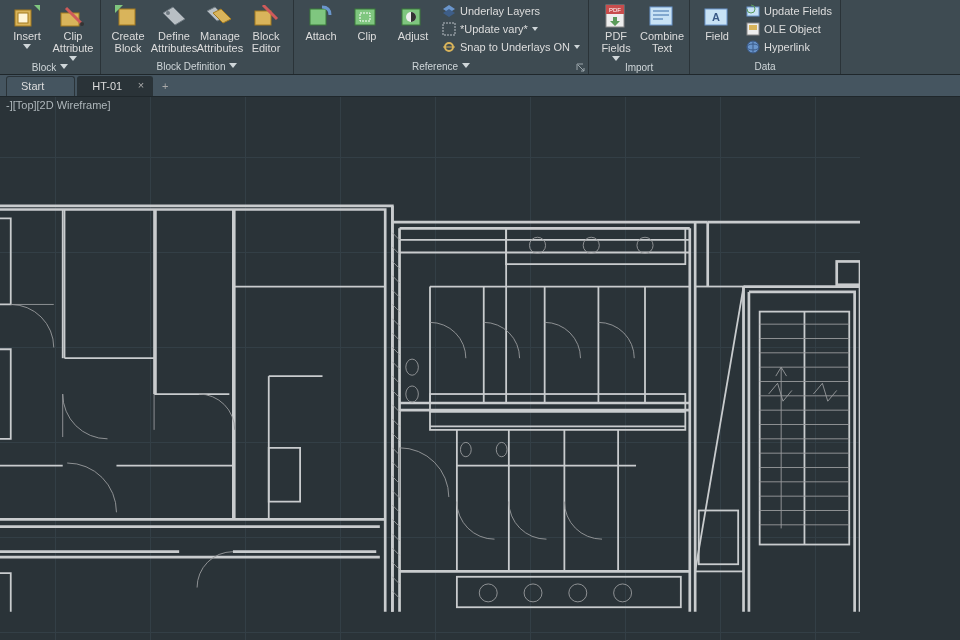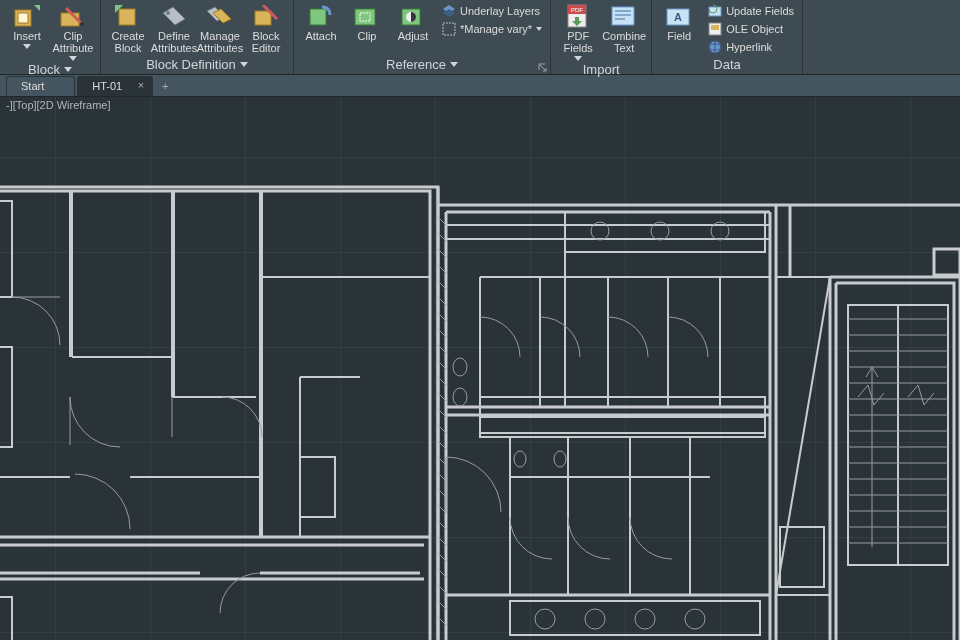--- a/index.html
+++ b/index.html
@@ -26,21 +26,21 @@
     border-right: 1px solid #2a3338;
     position: relative;
   }
   .panel-row {
     display: flex;
     align-items: flex-start;
     flex: 1;
   }
   .panel-title {
     text-align: center;
-    font-size: 13px;
+    font-size: 10px;
     color: #cfd6d9;
     padding: 1px 0 2px 0;
     white-space: nowrap;
   }
   .panel-title.with-arrow::after {
     content: "";
     display: inline-block;
     margin-left: 4px;
     border-left: 4px solid transparent;
     border-right: 4px solid transparent;
@@ -155,21 +155,21 @@
     display: flex;
     align-items: center;
     justify-content: center;
     color: #aaa;
     cursor: pointer;
   }
 
   
   .viewport {
     position: relative;
-    width: 960px;
+    width: 860px;
     height: 543px;
     background: #2a3338;
     overflow: hidden;
   }
   .grid {
     position: absolute;
     inset: 0;
     background-image:
       linear-gradient(#333f46 1px, transparent 1px),
       linear-gradient(90deg, #333f46 1px, transparent 1px);
@@ -303,21 +303,30 @@
               </svg>
           </span>
           <span>Underlay Layers</span>
         </div>
         <div class="small-btn with-arrow">
           <span class="small-ico">
             <svg width="14" height="14">
                 <rect x="1" y="1" width="12" height="12" fill="none" stroke="#b8bfc4" stroke-dasharray="2 1"></rect>
               </svg>
           </span>
-          <span>*Manage vary*</span>
+          <span>*Update vary*</span>
+        </div>
+        <div class="small-btn with-arrow">
+          <span class="small-ico">
+            <svg width="14" height="14">
+                <circle cx="7" cy="7" r="4" fill="none" stroke="#d9b45b" stroke-width="2"></circle>
+                <line x1="1" y1="7" x2="13" y2="7" stroke="#d9b45b"></line>
+              </svg>
+          </span>
+          <span>Snap to Underlays ON</span>
         </div>
       </div>
     </div>
     <div class="panel-title with-arrow">Reference</div>
     <div class="panel-launcher">
       <svg>
           <path d="M1 1 H7 M1 1 V7 M2 2 L8 8 M8 5 V8 H5" stroke="#9aa5aa" fill="none"></path>
         </svg>
     </div>
   </div>

